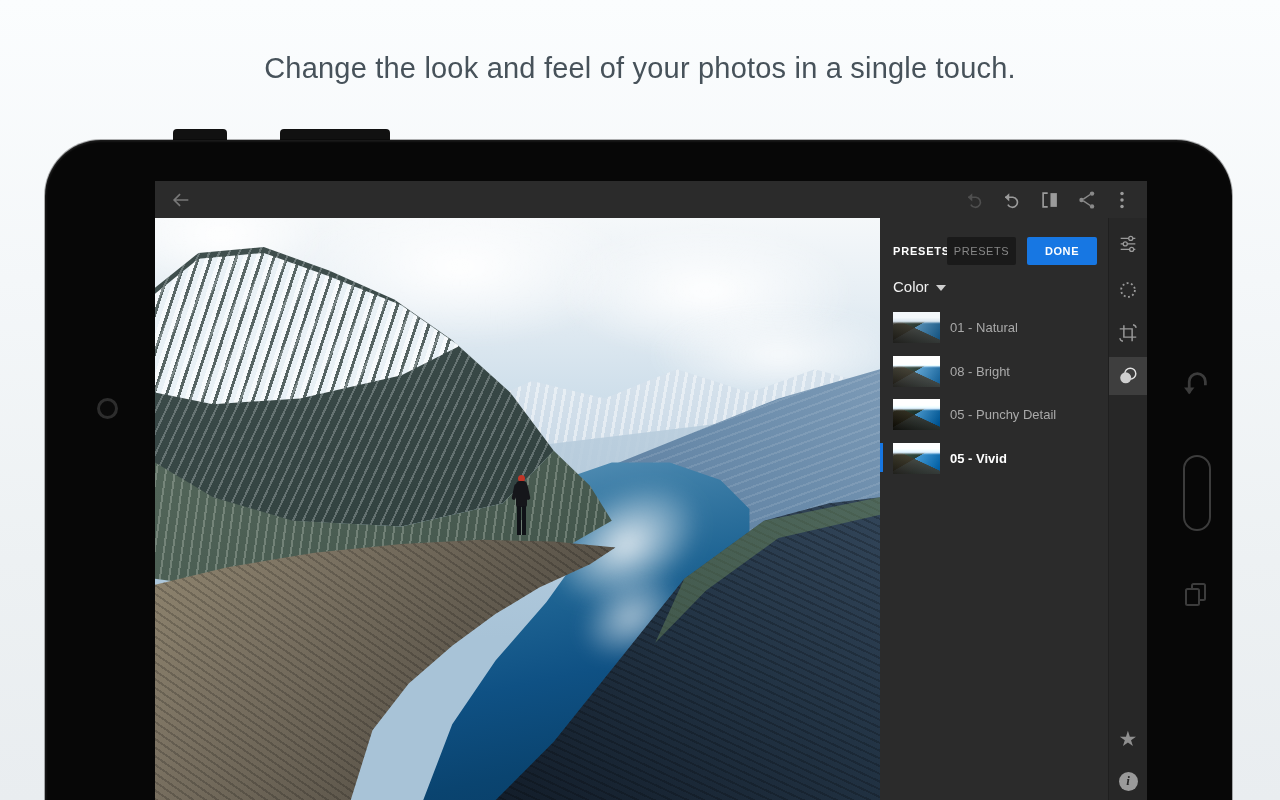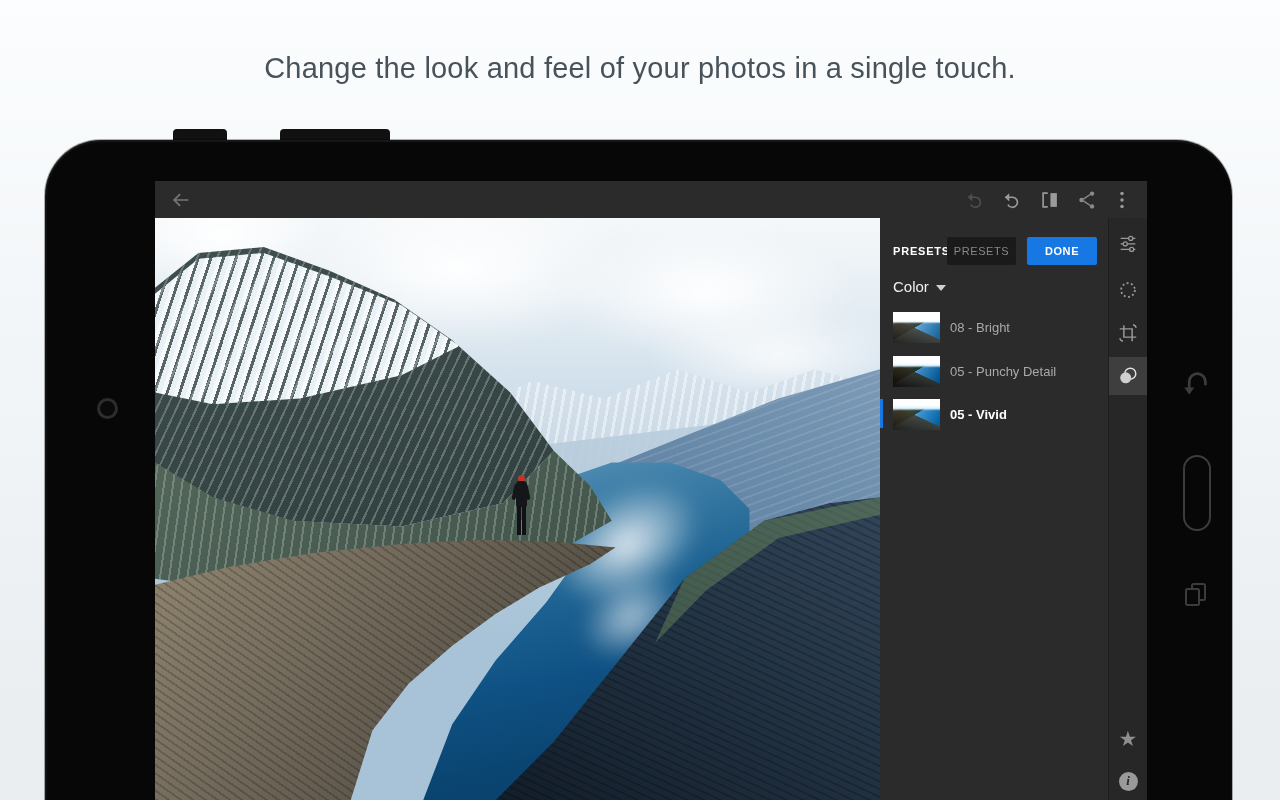--- a/index.html
+++ b/index.html
@@ -205,20 +205,24 @@
 
       <div class="panel">
         <div class="presets-title">PRESETS</div>
         <button class="pbtn btn-cancel">PRESETS</button>
         <button class="pbtn btn-done">DONE</button>
         <div class="category">
           <span>Color</span>
           <span class="caret"></span>
         </div>
         <div class="preset-list">
+          <div class="preset-row">
+              <div class="thumb p0"></div>
+              <span class="plabel">01 - Natural</span>
+            </div>
             <div class="preset-row">
               <div class="thumb p1"></div>
               <span class="plabel">08 - Bright</span>
             </div>
             <div class="preset-row">
               <div class="thumb p3"></div>
               <span class="plabel">05 - Punchy Detail</span>
             </div>
             <div class="preset-row selected">
               <div class="thumb p4"></div>

